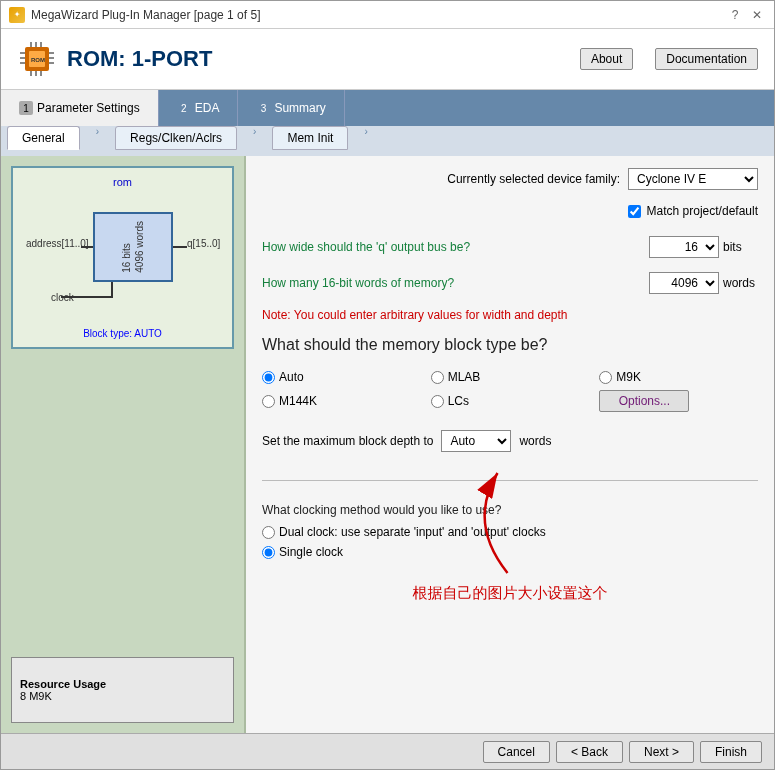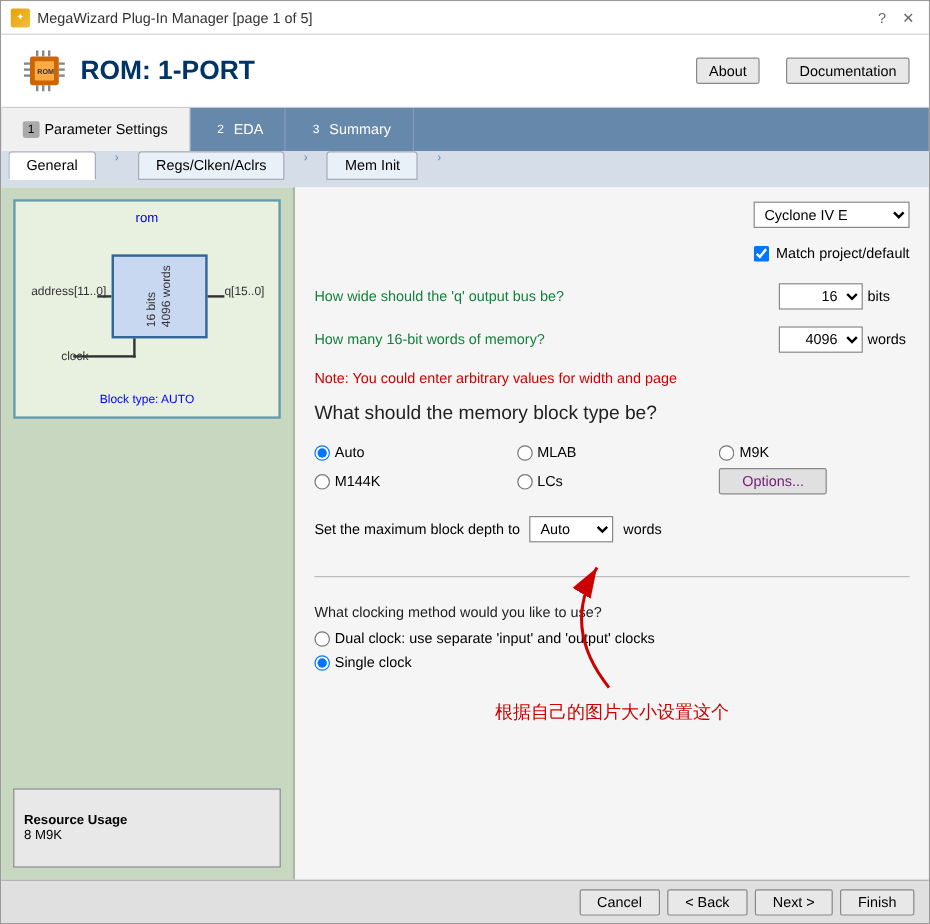--- a/index.html
+++ b/index.html
@@ -465,20 +465,21 @@
 
       <div class="resource-box">
         <div class="resource-title">Resource Usage</div>
         <div class="resource-value">8 M9K</div>
       </div>
     </div>
 
     <div class="right-panel">
 
       <div class="device-row">
+        <span class="device-label">Currently selected device family:</span>
         <select class="device-select">
           <option>Cyclone IV E</option>
         </select>
       </div>
       <div class="checkbox-row">
         <input type="checkbox" checked="" style="">
         <span>Match project/default</span>
       </div>
 
       <div class="field-row">
@@ -494,21 +495,21 @@
       <div class="field-row">
         <span class="field-label">How many 16-bit words of memory?</span>
         <div class="field-controls">
           <select class="field-input">
             <option>4096</option>
           </select>
           <span class="field-unit">words</span>
         </div>
       </div>
 
-      <div class="note-text">Note: You could enter arbitrary values for width and page</div>
+      <div class="note-text">Note: You could enter arbitrary values for width and depth</div>
 
       <div class="section-label">What should the memory block type be?</div>
       <div style="display:grid; grid-template-columns: 1fr 1fr 1fr; gap:6px 10px; margin-bottom:8px;">
         <div class="radio-item">
           <input type="radio" name="blocktype" checked="" style="">
           <span>Auto</span>
         </div>
         <div class="radio-item">
           <input type="radio" name="blocktype" style="">
           <span>MLAB</span>

